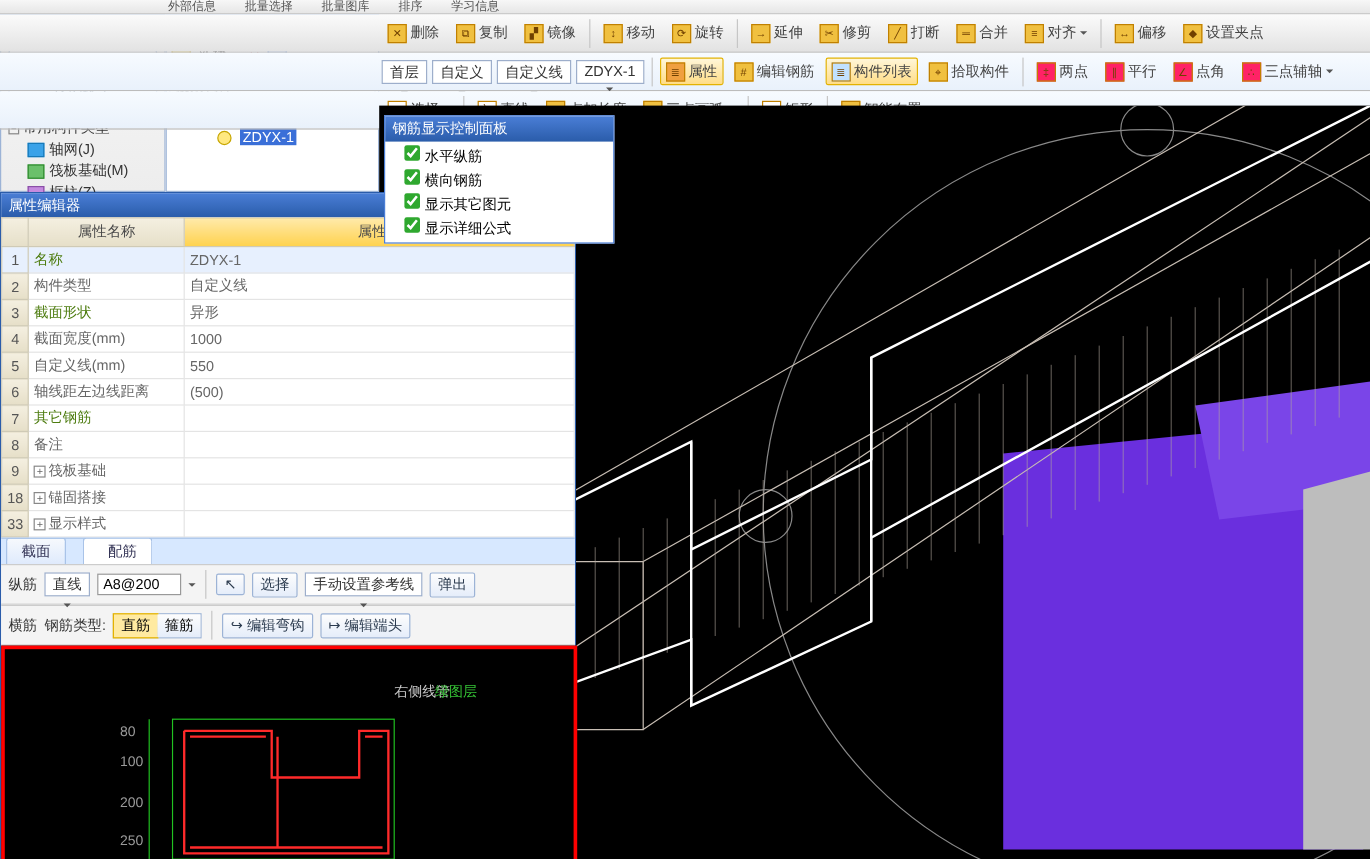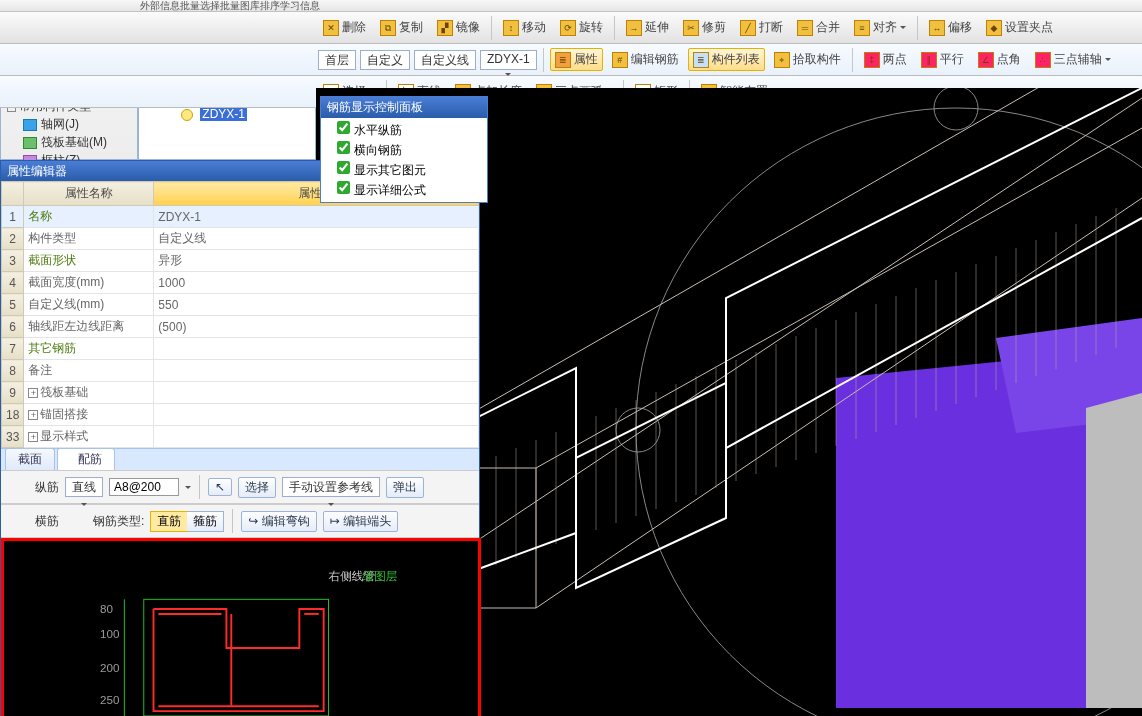--- a/index.html
+++ b/index.html
@@ -1,20 +1,20 @@
 <!DOCTYPE html>
 <html><head>
 <meta charset="utf-8">
 <style>
   * { box-sizing: border-box; margin: 0; padding: 0; font-family: "Microsoft YaHei", "SimSun", sans-serif; font-size: 12px; }
   body { width: 1142px; height: 716px; overflow: hidden; background: #ededed; position: relative; }
 
   
   .top-strip { height: 12px; background: linear-gradient(#f7f7f7,#e6e6e6); border-bottom: 1px solid #c2c2c2; }
-  .top-strip ul { list-style: none; display: flex; gap: 0; padding-left: 140px; }
+  .top-strip ul { list-style: none; display: flex; gap: 24px; padding-left: 140px; }
   .top-strip li { color: #555; font-size: 10px; line-height: 12px; }
 
   .ribbon-row { display: flex; align-items: center; height: 32px;
                 background: linear-gradient(#fbfbfb,#e2e2e2); border-bottom: 1px solid #bcbcbc;
                 padding-left: 318px; gap: 4px; position: relative; }
   .ribbon-row.second { padding-left: 318px; background: linear-gradient(#f7fbff,#e9f1fb); }
   .ribbon-item { display: flex; align-items: center; gap: 3px; padding: 2px 4px;
                  color: #444; border: 1px solid transparent; border-radius: 2px; }
   .ribbon-item.active, .ribbon-item.hot { background: linear-gradient(#fff6d8,#ffdd87);
     border: 1px solid #e4b200; }
@@ -72,47 +72,47 @@
   .prop-grid th.name { width:130px; }
   .prop-grid td { border:1px solid #e4e4e4; padding:2px 4px; color:#666; height:18px; }
   .prop-grid tr.hl td, .prop-grid tr.hl th.rowhdr { background:#e7f0fe; }
   .prop-grid th.rowhdr { background: linear-gradient(#f4efe0,#e6dfc8); text-align:center;
     width:22px; color:#555; font-weight:normal; }
   .blue-link { color:#4d7c0f; }
   .expand-mark { display:inline-block; width:10px; height:10px; border:1px solid #888;
     line-height:8px; text-align:center; font-size:9px; margin-right:2px; background:#fff; }
 
   
-  .tab-strip { display:flex; align-items:flex-end; gap:0; background:#d7e8ff;
+  .tab-strip { display:flex; align-items:flex-end; gap:12px; background:#d7e8ff;
     border-top:1px solid #a9c3e8; height:22px; padding:0 4px; }
   .tab { padding:2px 12px; background:linear-gradient(#f6f9fd,#dfeafc); border:1px solid #a9c3e8;
     border-bottom:none; border-radius:3px 3px 0 0; color:#335; margin-right:2px; }
   .tab.active { background:#fff;padding-left:20px; }
 
   .rebarform { background:#f4f4f4; padding:4px 6px; display:flex; align-items:center; gap:6px;
     border-top:1px solid #ccc; border-bottom:1px solid #ccc; flex-wrap:wrap; }
-  .rebarform .label { color:#333;margin-left:28px; }
+  .rebarform .label { color:#333; }
   .rebarform input.spec { width:70px; height:18px; border:1px solid #999; padding:0 4px; }
   .btn-inline { border:1px solid #9cb3d6; background:linear-gradient(#fdfdfd,#e5edfa);
     padding:1px 6px; border-radius:2px; color:#2b3b4f; }
   .type-toggle { display:flex; border:1px solid #9cb3d6; }
   .type-toggle span { padding:1px 6px; background:linear-gradient(#fdfdfd,#e5edfa); }
   .type-toggle span.active { background:#ffeaa1; border:1px solid #e4b200; margin:-1px; }
 
   .section-canvas { width:480px; height:216px; background:#000;
     border:3px solid #ff0000; position:relative; }
   .section-canvas svg { width:100%; height:100%; }
 
   
   .viewport { position:absolute; left:316px; top:88px; right:0; bottom:0;
     background:#000; overflow:hidden; }
   .viewport svg { width:100%; height:100%; }
 
   
-  .rebar-show { position:absolute; left:320px; top:96px; width:168px;
+  .rebar-show { position:absolute; left:320px; top:96px; width:192px;
     background:#fff; border:1px solid #4a7ed6; z-index:5; }
   .rebar-show .hdr { background: linear-gradient(#4a7ed6,#2a5caa); color:#fff;
     padding:2px 6px; }
   .rebar-show ul { list-style:none; padding:2px 16px; }
   .rebar-show li { padding:1px 0; }
   .rebar-show input[type=checkbox] { accent-color:#2fa82f; margin-right:4px; }
 </style>
 </head>
 <body>
 

